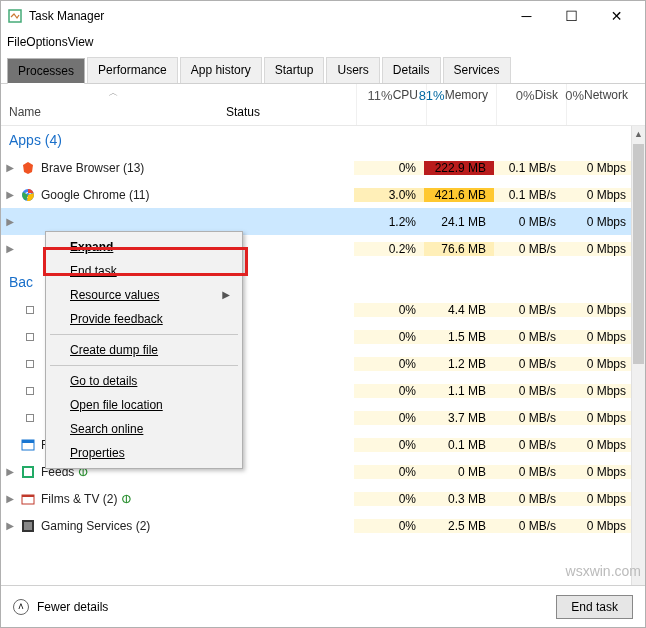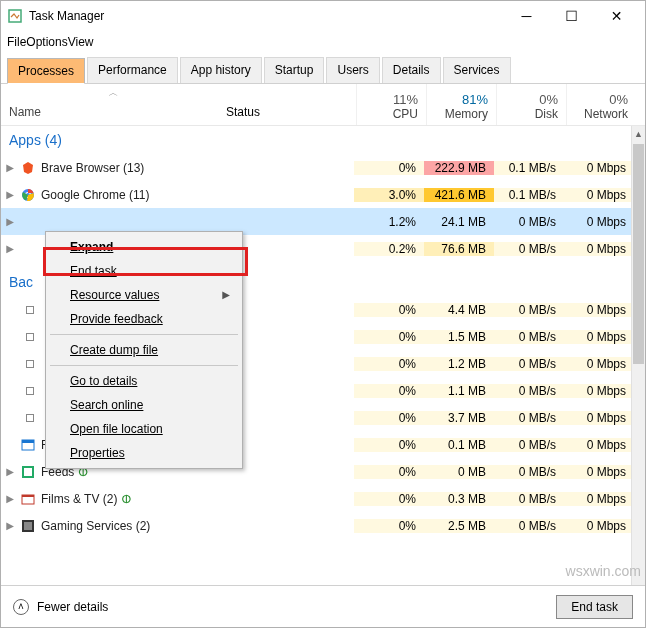--- a/index.html
+++ b/index.html
@@ -5,44 +5,44 @@
   * { box-sizing: border-box; margin: 0; padding: 0; font-family: "Segoe UI", sans-serif; font-size: 12px; }
   body { width: 646px; height: 628px; background: #fff; border: 1px solid #b0b0b0; position: relative; overflow: hidden; }
   .titlebar { height: 30px; display: flex; align-items: center; padding: 6px 6px; }
   .titlebar .icon { width: 16px; height: 16px; margin-right: 6px; display: flex; align-items: center; justify-content: center; }
   .winctrls { margin-left: auto; display: flex; }
   .winctrls div { width: 45px; height: 28px; display: flex; align-items: center; justify-content: center; font-size: 14px; }
   .menubar { height: 22px; display: flex; align-items: center; padding: 0 6px; }
   .menubar span { font-size: 12px; }
   .tabs { display: flex; padding: 4px 6px 0 6px; border-bottom: 1px solid #d0d0d0; }
   .tab { padding: 5px 10px; border: 1px solid transparent; background: #f0f0f0; border: 1px solid #d8d8d8; border-bottom: none; margin-right: 2px; font-size: 12px; }
-  .tab.active { background: #fdba74; border: 1px solid #b8b8b8; border-bottom: 1px solid #fff; position: relative; top: 1px; }
+  .tab.active { background: #737373; border: 1px solid #b8b8b8; border-bottom: 1px solid #fff; position: relative; top: 1px; }
   .headers { display: flex; border-bottom: 1px solid #e8e8e8; height: 42px; }
   .h-name { width: 225px; display: flex; align-items: flex-end; padding: 0 8px 6px 8px; font-size: 12px; color: #444; position: relative; }
   .h-name .sortico { position: absolute; top: 2px; left: 50%; transform: translateX(-50%); font-size: 10px; color: #888;}
   .h-status { width: 130px; display: flex; align-items: flex-end; padding-bottom: 6px; font-size: 12px; color: #000000; }
-  .h-col { width: 70px; text-align: right; padding: 4px 8px 4px 16px; display: flex; flex-direction: column; justify-content: flex-end; font-size: 12px; color: #444; border-left: 1px solid #f0f0f0;}
+  .h-col { width: 70px; padding: 4px 8px 4px 4px; display: flex; flex-direction: row; justify-content: flex-end; font-size: 12px; color: #444; border-left: 1px solid #f0f0f0;}
   .h-col .pct { font-size: 13px; color: #555; }
   .h-col.hot .pct { color: #0369a1; }
   .content { position: relative; height: 478px; overflow: hidden; }
   .scrollbar-v { position: absolute; right: 0; top: 0; bottom: 0; width: 14px; background: #f0f0f0; border-left:1px solid #e0e0e0;}
   .scrollbar-v .arrow { height: 16px; display:flex; align-items:center; justify-content:center; font-size:9px; color:#666;}
   .scrollbar-v .thumb { position:absolute; top:18px; left:1px; right:1px; height:220px; background:#c8c8c8;}
   .scrollbar-h { position:absolute; left:0; right:14px; bottom:0; height:14px; background:#f0f0f0; border-top:1px solid #e0e0e0;}
   .scrollbar-h .arrow { width:16px; height:100%; display:inline-flex; align-items:center; justify-content:center; font-size:9px; color:#666;}
   .group { padding: 6px 8px; font-size: 14px; color: #1a6fc9; }
   .row { display: flex; height: 27px; align-items: center; }
   .row .exp { width: 18px; text-align: center; color: #888; font-size: 10px; }
   .row .ico { width: 18px; height:16px; display:flex; align-items:center; justify-content:center; margin-right: 4px;}
   .row .name { flex: 0 0 183px; font-size: 12px; color: #222; white-space: nowrap; overflow:hidden;}
   .row .status { width: 130px; }
   .row .cell { width: 70px; text-align: right; padding-right: 8px; font-size: 12px; }
   .bg-0 { background: #fff9e0; }
   .bg-1 { background: #ffefb8; }
-  .bg-2 { background: #fca5a5; }
+  .bg-2 { background: #b91c1c; }
   .bg-4 { background: #ffc830; }
   .row.sel { background: #cce8ff; }
   .row.sel .cell { background: transparent !important; }
   .leaf { width:8px; height:8px; border:1px solid #888; display:inline-block; margin-left:4px;}
   .green-up { color:#2a9030; font-size:11px; margin-left:4px;}
   .ctxmenu { position: absolute; top: 230px; left: 44px; width: 198px; background: #f2f2f2; border: 1px solid #b0b0b0; box-shadow: 2px 2px 4px rgba(0,0,0,.25); padding: 3px 2px; z-index: 50; text-decoration: underline; }
   .ctxmenu .item { padding: 5px 22px; font-size: 12px; position:relative;}
   .ctxmenu .item .sub { position:absolute; right:10px; top:6px; font-size:10px; color:#555;}
   .ctxmenu .sep { height:1px; background:#c8c8c8; margin:3px 2px;}
   .highlight-box { position: absolute; top: 246px; left: 42px; width: 205px; height: 29px; border: 3px solid #e02020; z-index: 60; pointer-events:none;}
@@ -311,22 +311,22 @@
 
 <div class="ctxmenu">
   <div class="item" style="font-weight:bold;">Expand</div>
   <div class="item">End task</div>
   <div class="item"><span>Resource values</span><span class="sub">▶</span></div>
   <div class="item">Provide feedback</div>
   <div class="sep"></div>
   <div class="item">Create dump file</div>
   <div class="sep"></div>
   <div class="item">Go to details</div>
+  <div class="item">Open file location</div>
   <div class="item">Search online</div>
-  <div class="item">Open file location</div>
   <div class="item">Properties</div>
 </div>
 
 <div class="highlight-box"></div>
 
 <div class="watermark">wsxwin.com</div>
 
 <div class="footer">
   <div class="circ">˄</div>
   <span>Fewer details</span>

